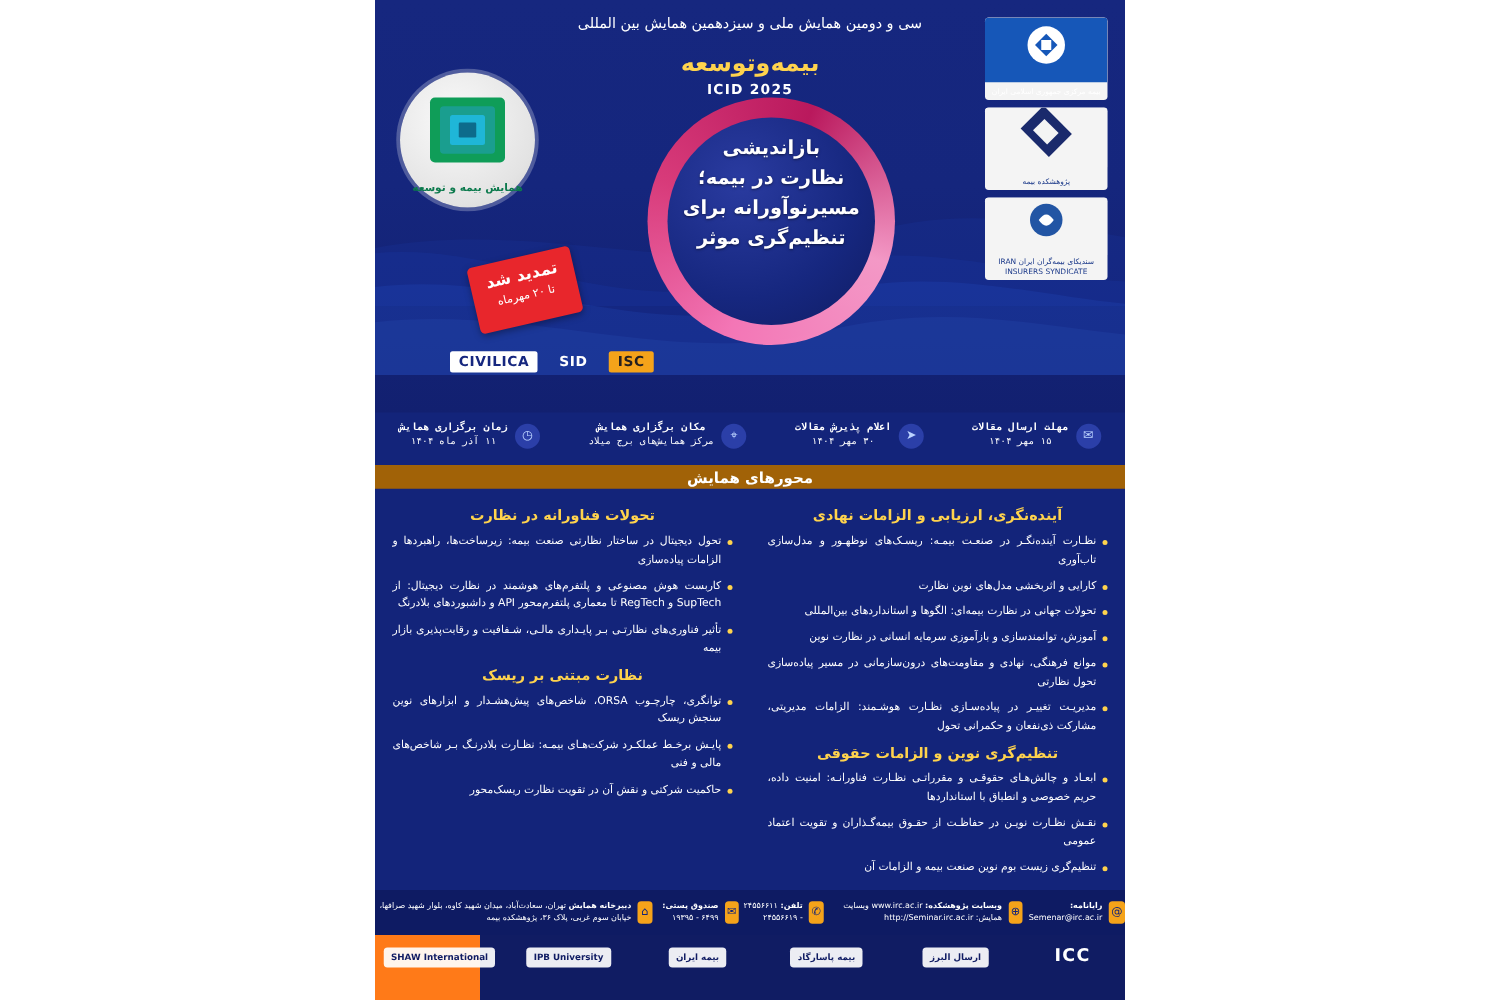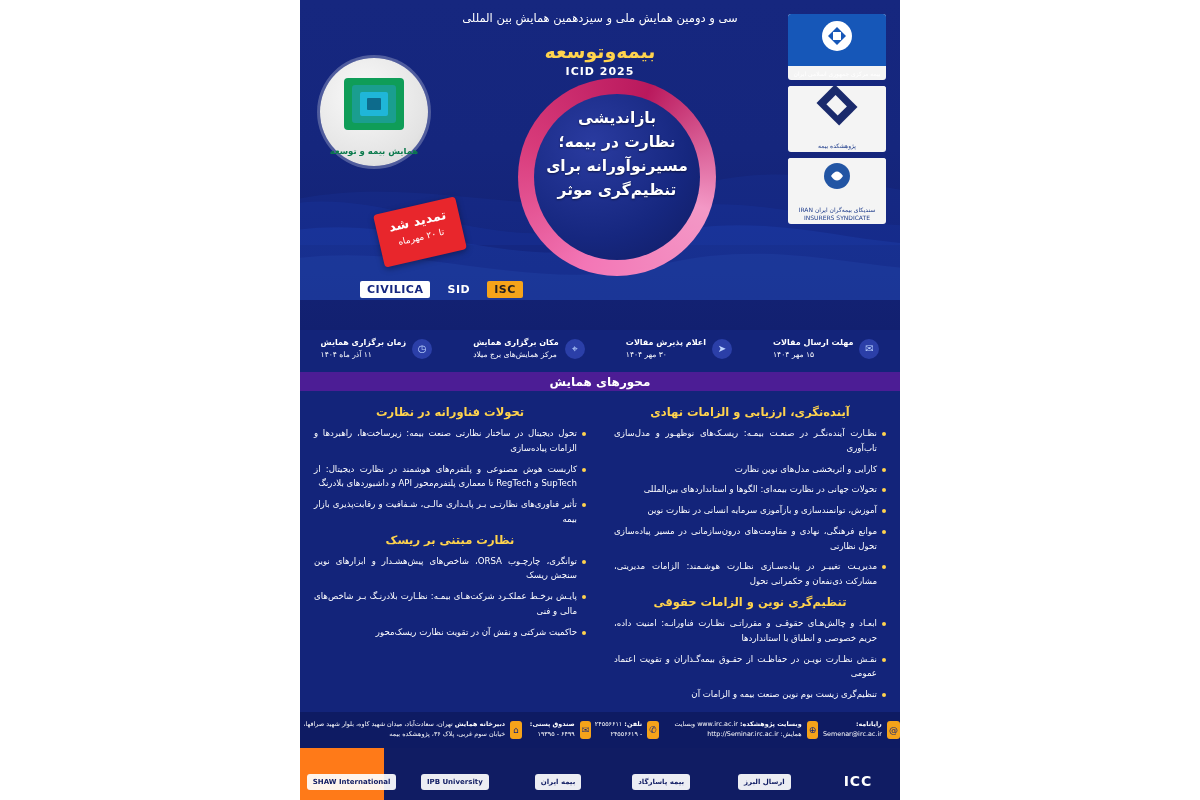--- a/index.html
+++ b/index.html
@@ -175,28 +175,28 @@
     justify-content: space-around;
     color: #ffffff;
   }
   .info-item { display: flex; align-items: center; gap: 6px; }
   .info-ic {
     width: 20px; height: 20px; border-radius: 50%;
     background: #2b3fa8;
     display: flex; align-items: center; justify-content: center;
     font-size: 10px; color: #bcd3ff;
   }
-  .info-tx { text-align: left; font-size: 7.6px; line-height: 1.5; }
+  .info-tx { text-align: center; font-size: 7.6px; line-height: 1.5; font-family: Liberation Mono, monospace; }
   .info-tx b { font-size: 8px; display:block; }
   
   .sec-header {
     position: absolute;
     left: 0; top: 372px;
     width: 600px; height: 19px;
-    background: #4c1d95;
+    background: #a16207;
     color: #ffffff;
     font-size: 12px;
     font-weight: bold;
     display: flex; align-items: center; justify-content: center;
   }
   
   .cols {
     position: absolute;
     left: 0; top: 395px;
     width: 600px; height: 320px;
@@ -251,21 +251,21 @@
   }
   .fc-tx { font-size: 6.4px; line-height: 1.5; text-align: right; }
   
   .sponsors {
     position: absolute;
     left: 0; bottom: 0;
     width: 600px; height: 52px;
     background: linear-gradient(90deg,#ff7a18 0%,#ff7a18 14%,#101c63 14%,#101c63 100%);
     display: flex;
     flex-direction: row-reverse;
-    align-items: flex-end;
+    align-items: flex-start;
   }
   .sp {
     height: 36px;
     display: flex; align-items: center; justify-content: center;
     color: #ffffff;
     font-size: 7px;
     text-align: center;
     flex: 1;
   }
   .sp .chip {

